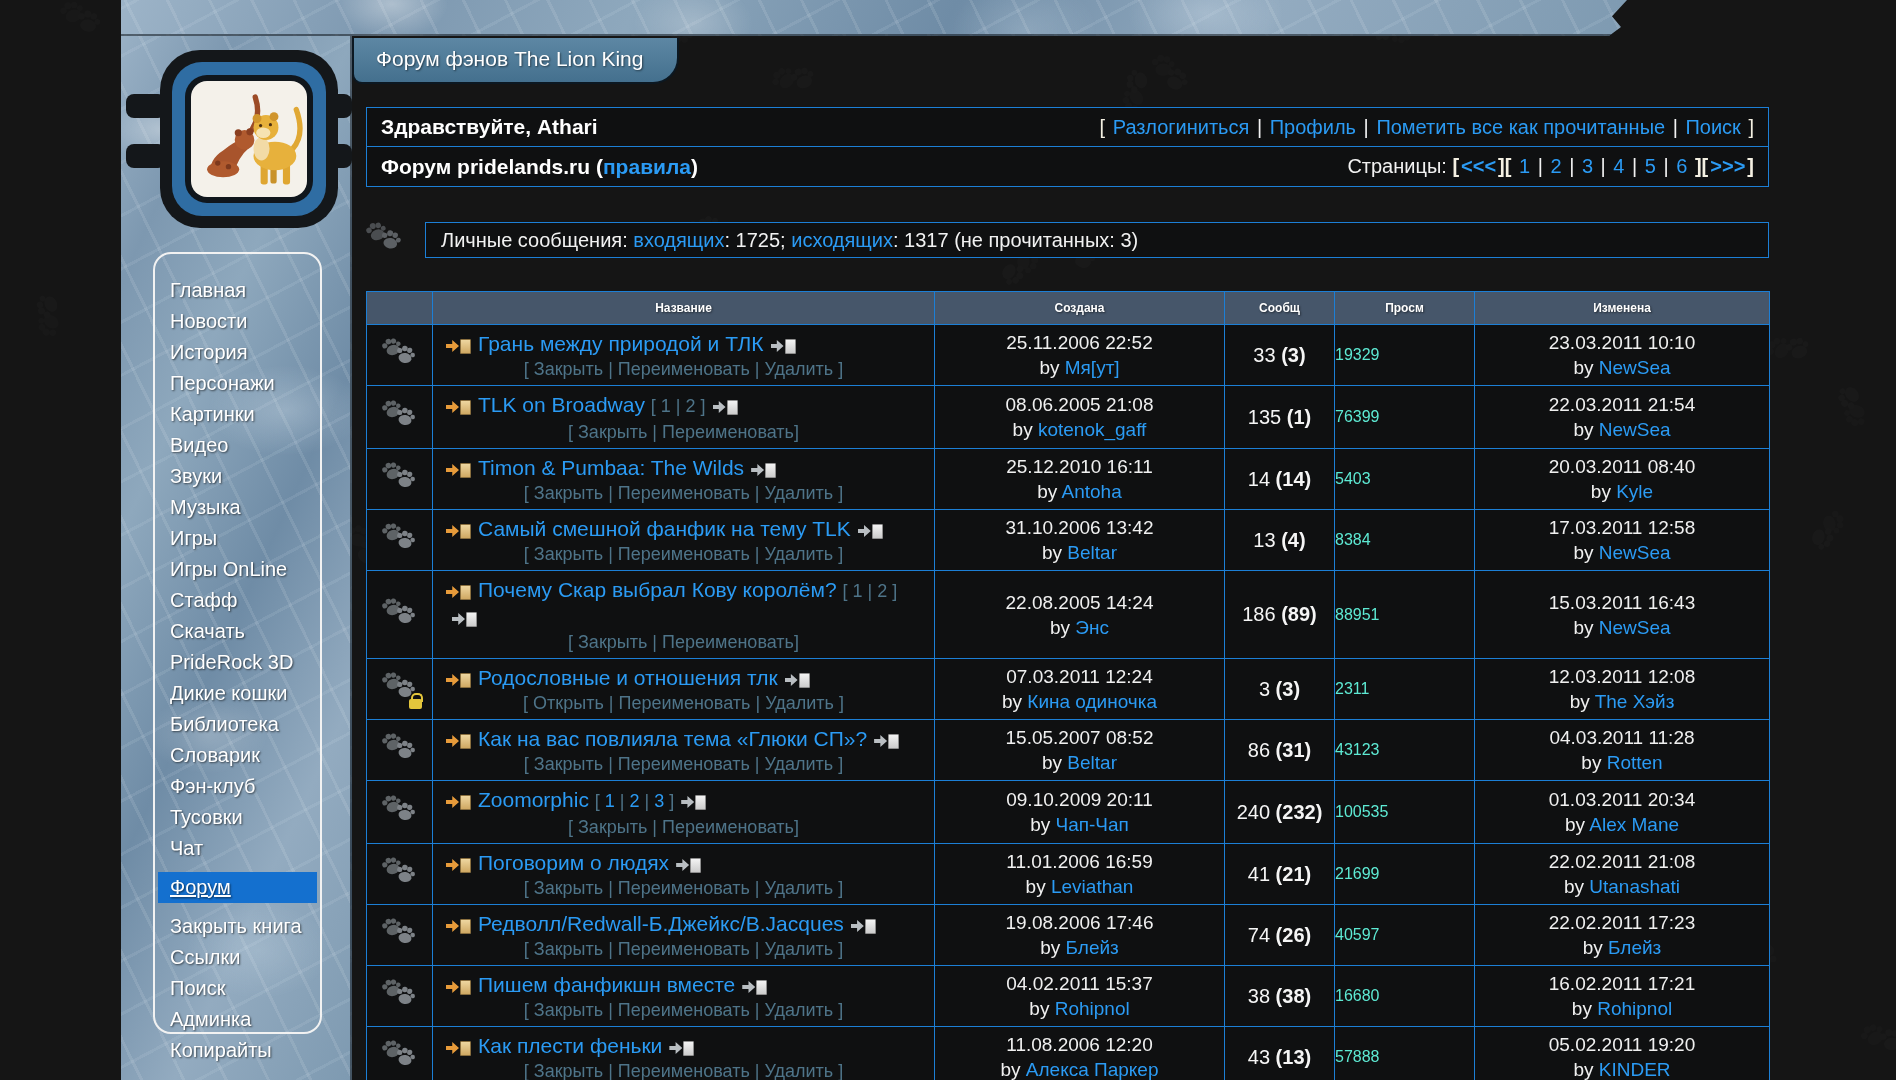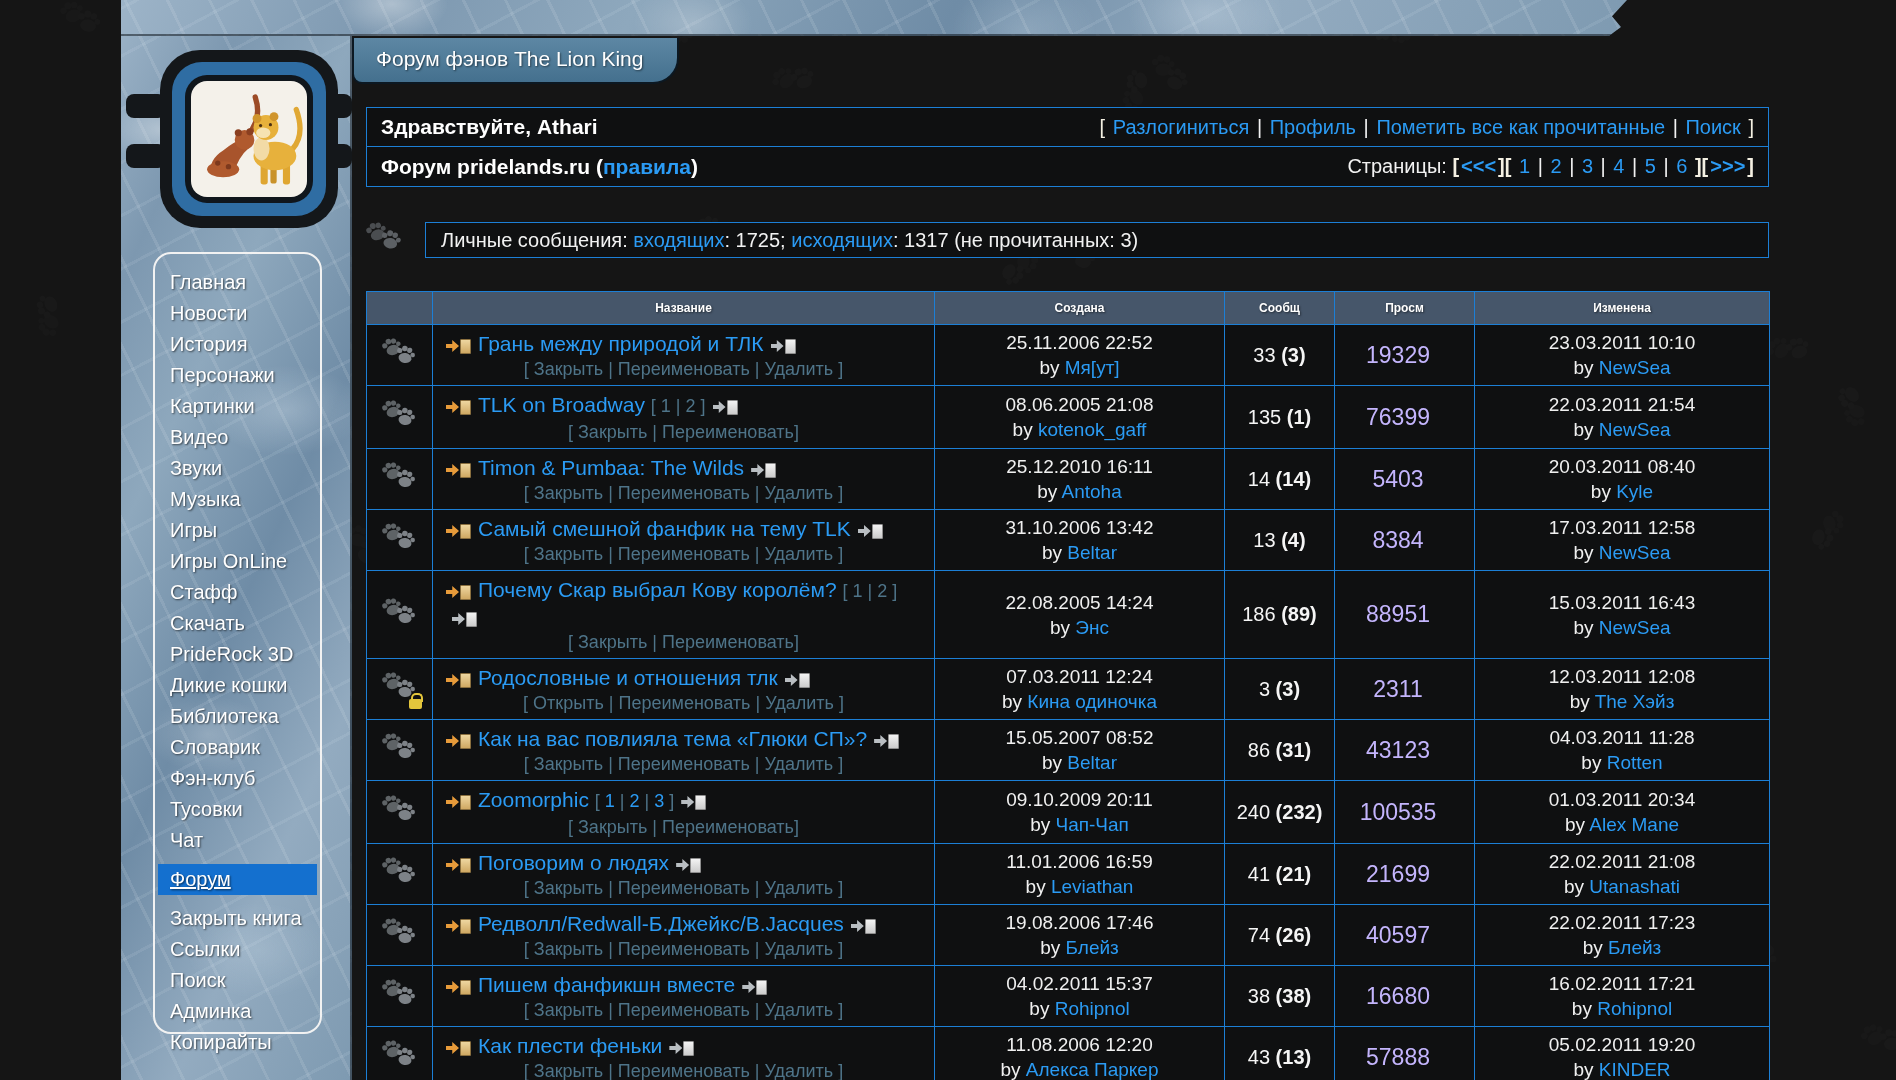--- a/index.html
+++ b/index.html
@@ -34,21 +34,21 @@
   
   #logo { position:absolute; left:160px; top:50px; width:178px; height:178px; z-index:3;
           background:#14171a; border-radius:40px; }
   #logo .blue  { position:absolute; inset:12px; background:#2f6da3; border-radius:30px; }
   #logo .line  { position:absolute; inset:25px; background:#10161c; border-radius:22px; }
   #logo .photo { position:absolute; inset:31px; background:#f4f1ea; border-radius:16px; overflow:hidden; }
   .notch { position:absolute; height:24px; background:#14171a; z-index:2; border-radius:8px; }
 
   
   #menu-box { position:absolute; left:153px; top:252px; width:169px; height:782px; z-index:3;
-              border:2px solid #f2f2f2; border-radius:18px; padding-top:13px; }
+              border:2px solid #f2f2f2; border-radius:18px; padding-top:21px; }
   .menu-item { height:31px; line-height:31px; padding-left:15px; font-size:20px; color:#fff;
                text-shadow:1px 1px 2px rgba(0,0,0,.6); white-space:nowrap; cursor:pointer; }
   .menu-item.selected { background:var(--c-selected); margin:8px 3px; padding-left:12px;text-decoration:underline; }
 
   
   #tab { position:absolute; left:352px; top:38px; height:46px; z-index:2;
          background:linear-gradient(180deg,#5d87a4,#44708e);
          border:2px solid #0c1822; border-top:none;
          border-radius:0 0 26px 10px; padding:0 34px 0 22px;
          font-size:21px; color:#fff; line-height:42px; white-space:nowrap;
@@ -75,21 +75,21 @@
   #forum-table-wrap { position:absolute; left:366px; top:291px; width:1403px; z-index:2; }
   table { border-collapse:collapse; table-layout:fixed; width:1403px; }
   th { background:var(--c-headbg); border:1px solid var(--c-border); height:33px;
        font-size:12px; color:#fff; text-shadow:1px 1px 2px rgba(0,0,0,.5); font-weight:bold; }
   td { background:#0f1011; border:1px solid var(--c-border); vertical-align:middle; }
   td.c-icon { text-align:center; }
   td.c-name { padding:6px 12px 4px; vertical-align:top; }
   td.c-created, td.c-changed { text-align:center; font-size:19px; line-height:25px; color:#f0f0f0;margin-top:40px; }
   td.c-posts { text-align:center; font-size:20px; color:#f5f5f5; padding:0 8px; }
   td.c-posts b { font-weight:bold; }
-  td.c-views { text-align:center; font-size:23px; color:#c4b5fd; padding-right:13px; }
+  td.c-views { text-align:left; font-size:16px; color:#5eead4; padding-right:13px; }
   .t-line { font-size:21px; line-height:25px; }
   .t-title { color:var(--c-link); cursor:pointer; }
   .t-pages { font-size:18px; }
   .a-line { font-size:18px; line-height:23px; margin-top:2px; color:var(--c-muted);text-align:center; }
   .a-line a { color:var(--c-muted); cursor:pointer; }
 
   
   .tic { display:inline-flex; align-items:center; gap:1px; margin:0 7px 0 1px; vertical-align:-1px; cursor:pointer; }
   .tic.after { margin:0 2px 0 7px; }
   .tic .arr { width:13px; height:12px;

